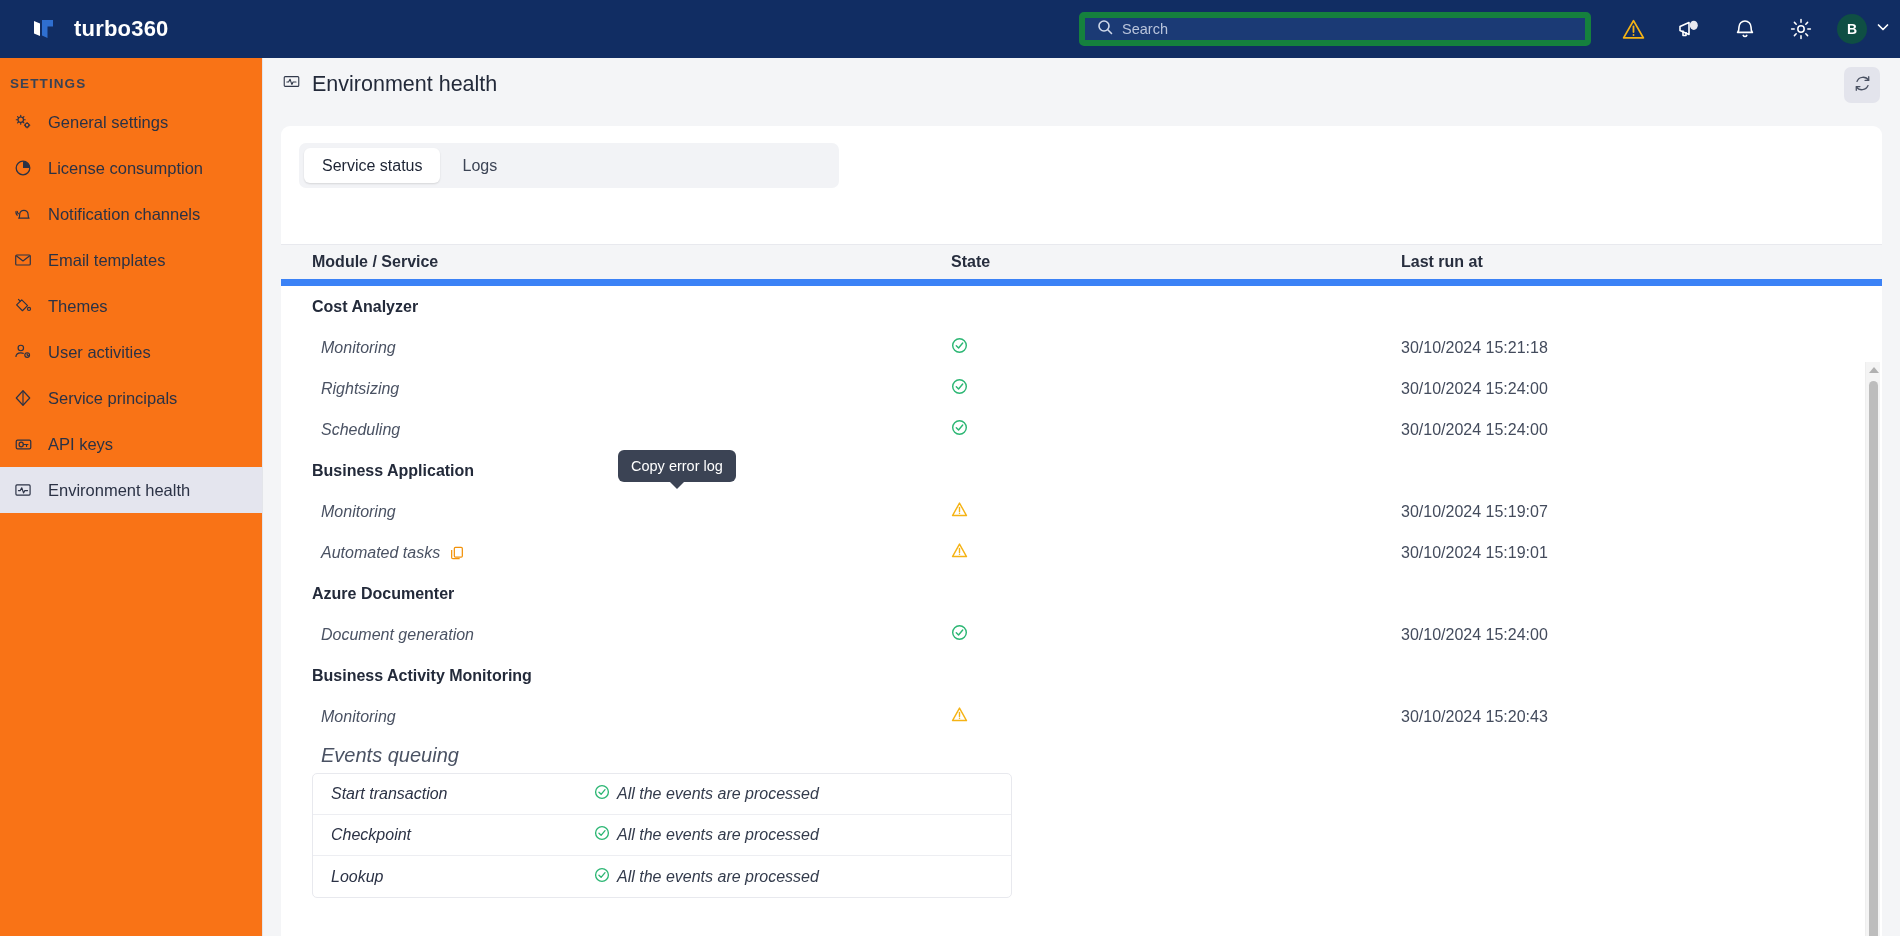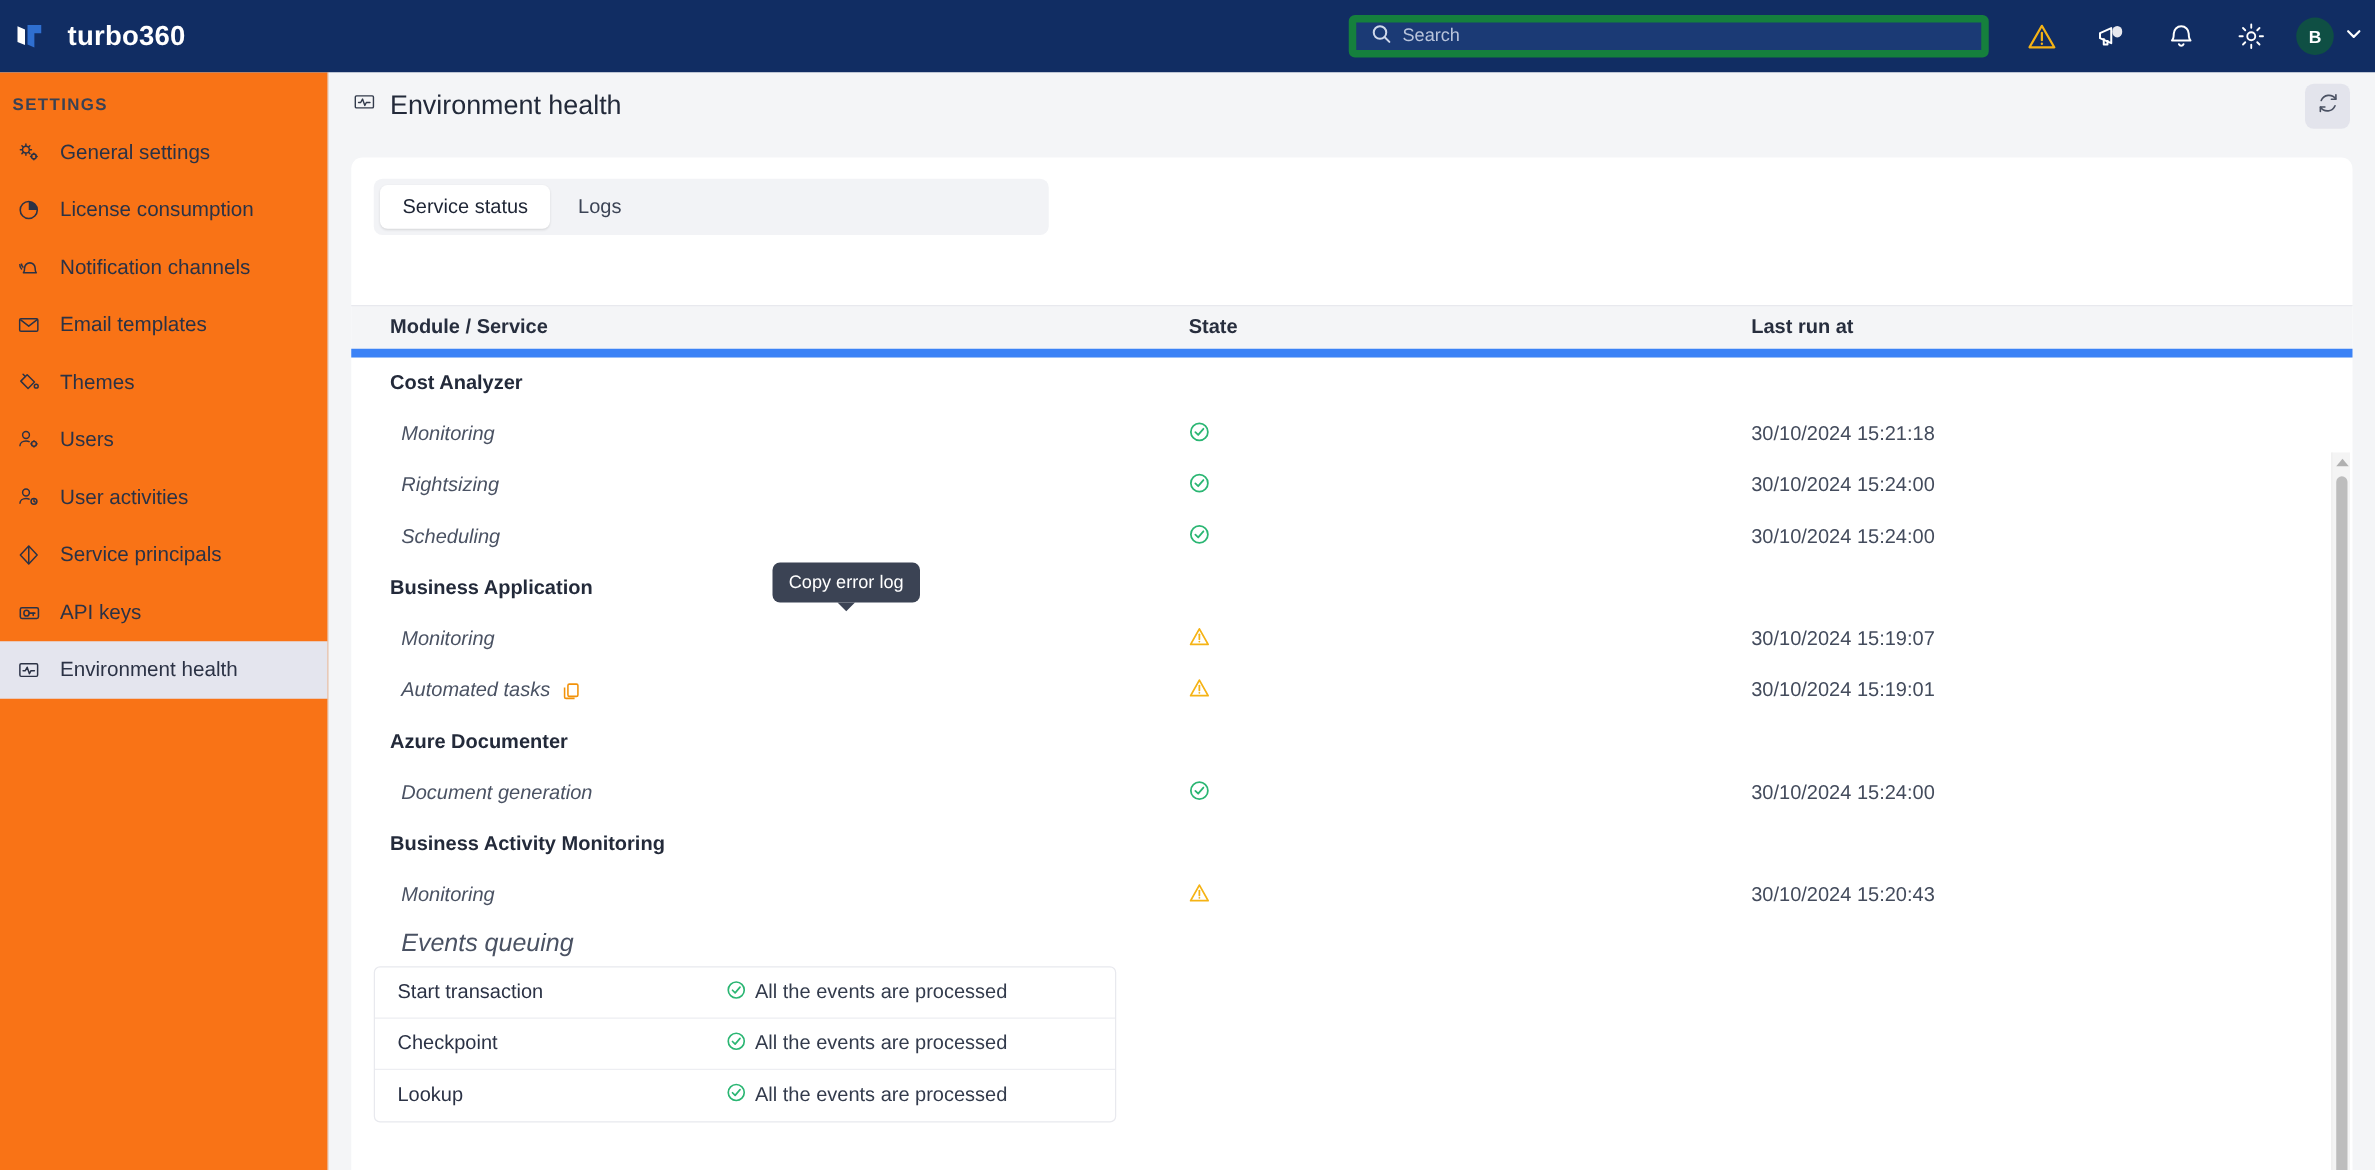--- a/index.html
+++ b/index.html
@@ -10,21 +10,21 @@
     overflow: hidden;
   }
 
   
   .topbar {
     position: absolute; top: 0; left: 0;
     width: 1900px; height: 58px;
     background: #112d63;
     display: flex; align-items: center;
   }
-  .brand { display: flex; align-items: center; gap: 14px; padding-left: 10px; width: 263px; }
+  .brand { display: flex; align-items: center; gap: 14px; padding-left: 30px; width: 263px; }
   .brand-logo { width: 30px; height: 30px; position: relative; }
   .brand-name { color: #ffffff; font-size: 22px; font-weight: bold; letter-spacing: .2px; }
 
   .search-wrap {
     position: absolute; left: 1079px; top: 12px;
     width: 512px; height: 34px;
     background: #1b3a75;
     border: 6px solid #15803d;
     border-radius: 5px;
     display: flex; align-items: center; padding: 0 12px; gap: 9px;
@@ -148,21 +148,21 @@
   }
   .tooltip::after {
     content: ""; position: absolute; left: 50%; bottom: -7px;
     transform: translateX(-50%);
     border-left: 7px solid transparent; border-right: 7px solid transparent;
     border-top: 7px solid #3b4354;
   }
 
   
   .sublabel { font-size: 20px; color: #4a5263; padding-left: 40px; height: 36px; display: flex; align-items: center; font-style: italic; }
-  .subtable { margin-left: 18px; width: 594px; border: 1px solid #e8e9ee; border-radius: 5px; overflow: hidden; }
+  .subtable { margin-left: 31px; width: 700px; border: 1px solid #e8e9ee; border-radius: 5px; overflow: hidden; font-style: italic; }
   .subrow { display: flex; align-items: center; height: 41px; border-bottom: 1px solid #edeef2; font-size: 16px; color: #2b3245; }
   .subrow:last-child { border-bottom: none; }
   .subrow .s-name { width: 281px; padding-left: 18px; }
   .subrow .s-state { display: flex; align-items: center; gap: 7px; color: #333b4c; }
 
   
   .sbar {
     position: absolute; right: 2px; top: 118px;
     width: 15px; height: 720px;
     background: #f4f4f4; border-left: 1px solid #eeeeee;
@@ -287,31 +287,20 @@
     <span class="sb-ico">
       <svg width="20" height="20" viewBox="0 0 22 22" fill="none" stroke="#2b3245" stroke-width="1.3" stroke-linejoin="round">
         <path d="M4 9.8 L9.6 4.2 L16 10.6 L10.4 16.2 Z"></path>
         <line x1="8" y1="5.8" x2="6" y2="3.8" stroke-linecap="round"></line>
         <circle cx="17.6" cy="14.2" r="1.7"></circle>
       </svg>
     </span>
     <span>Themes</span>
   </div>
 
-  <div class="sb-item">
-    <span class="sb-ico">
-      <svg width="20" height="20" viewBox="0 0 22 22" fill="none" stroke="#2b3245" stroke-width="1.3" stroke-linejoin="round">
-        <circle cx="8.6" cy="6.6" r="3"></circle>
-        <path d="M3.2 16.5c0-2.8 2.4-4.6 5.4-4.6 1.2 0 2.3.3 3.2.8"></path>
-        <circle cx="15.6" cy="14.4" r="2.2"></circle>
-        <path d="M15.6 11.6v.8M15.6 16.4v.8M18.4 14.4h-.8M13.6 14.4h-.8" stroke-linecap="round"></path>
-      </svg>
-    </span>
-    <span>Users</span>
-  </div>
 
   <div class="sb-item">
     <span class="sb-ico">
       <svg width="20" height="20" viewBox="0 0 22 22" fill="none" stroke="#2b3245" stroke-width="1.3" stroke-linejoin="round">
         <circle cx="8.6" cy="6.6" r="3"></circle>
         <path d="M3.2 16.5c0-2.8 2.4-4.6 5.4-4.6 1.2 0 2.3.3 3.2.8"></path>
         <circle cx="15.6" cy="14.4" r="2.6"></circle>
         <polyline points="15.6,12.9 15.6,14.4 16.8,15" stroke-linecap="round"></polyline>
       </svg>
     </span>

